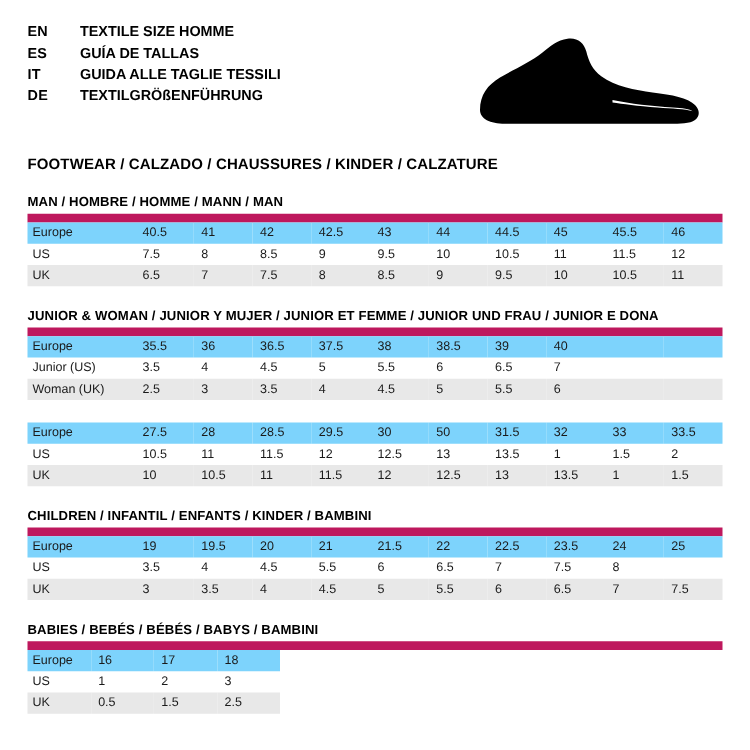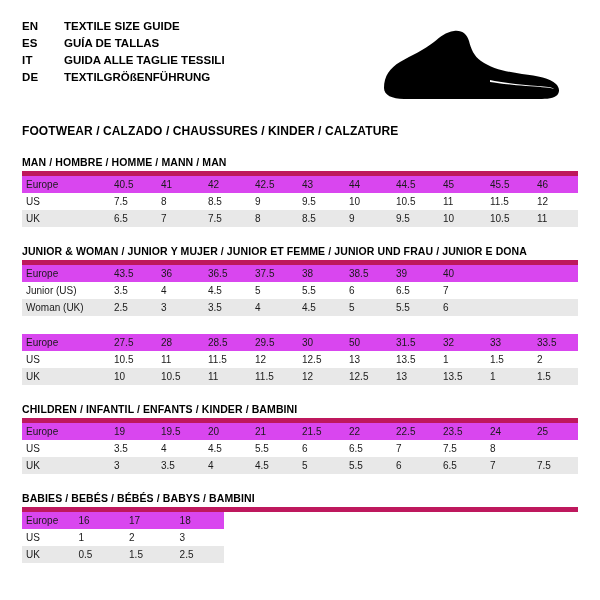--- a/index.html
+++ b/index.html
@@ -60,37 +60,37 @@
 
   
   .section {
     margin-top: 18px;
   }
   .section-title {
     font-size: 10.5px;
     font-weight: bold;
     letter-spacing: 0.1px;
     padding-bottom: 3px;
-    border-bottom: 5px solid #be185d;
+    border-bottom: 7px solid #be185d;
     margin-bottom: 0;
   }
   table.size {
     border-collapse: collapse;
     width: 100%;
     table-layout: fixed;
   }
   table.size td {
     font-size: 10px;
     height: 17px;
     padding: 0 0 0 6px;
     text-align: left;
     color: #1a1a1a;
   }
   table.size tr.shaded td {
-    background: #d946ef;
+    background: #7dd3fc;
   }
   table.size tr.alt td {
     background: #e8e8e8;
   }
   table.size td.label {
     width: 82px;
     padding-left: 4px;
   }
   .babies table.size td {
     width: auto;
@@ -99,21 +99,21 @@
 </head>
 <body>
 
 <div class="page">
 
   <div class="header">
     <table class="lang-table">
       <tbody>
         <tr>
           <td class="lang-code">EN</td>
-          <td>TEXTILE SIZE GUIDE</td>
+          <td>TEXTILE SIZE HOMME</td>
         </tr>
         <tr>
           <td class="lang-code">ES</td>
           <td>GUÍA DE TALLAS</td>
         </tr>
         <tr>
           <td class="lang-code">IT</td>
           <td>GUIDA ALLE TAGLIE TESSILI</td>
         </tr>
         <tr>
@@ -179,21 +179,21 @@
       </tbody>
     </table>
   </div>
 
   <div class="section">
     <div class="section-title">JUNIOR &amp; WOMAN / JUNIOR Y MUJER / JUNIOR ET FEMME / JUNIOR UND FRAU / JUNIOR E DONA</div>
     <table class="size">
       <tbody>
         <tr class="shaded">
           <td class="label">Europe</td>
-          <td>43.5</td>
+          <td>35.5</td>
           <td>36</td>
           <td>36.5</td>
           <td>37.5</td>
           <td>38</td>
           <td>38.5</td>
           <td>39</td>
           <td>40</td>
           <td></td>
           <td></td>
         </tr>

